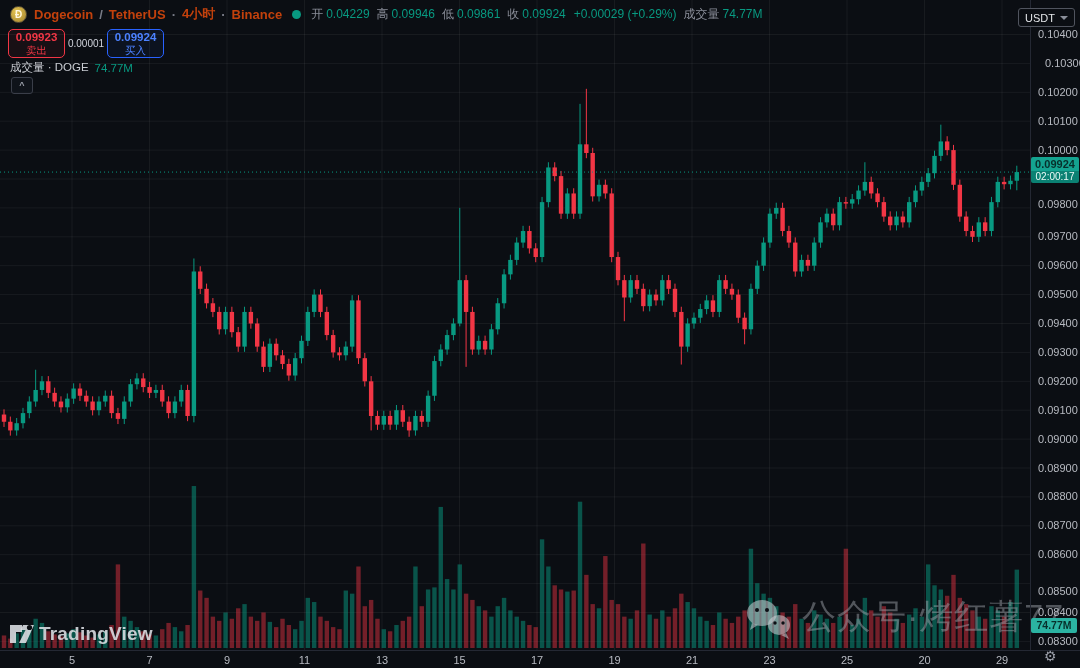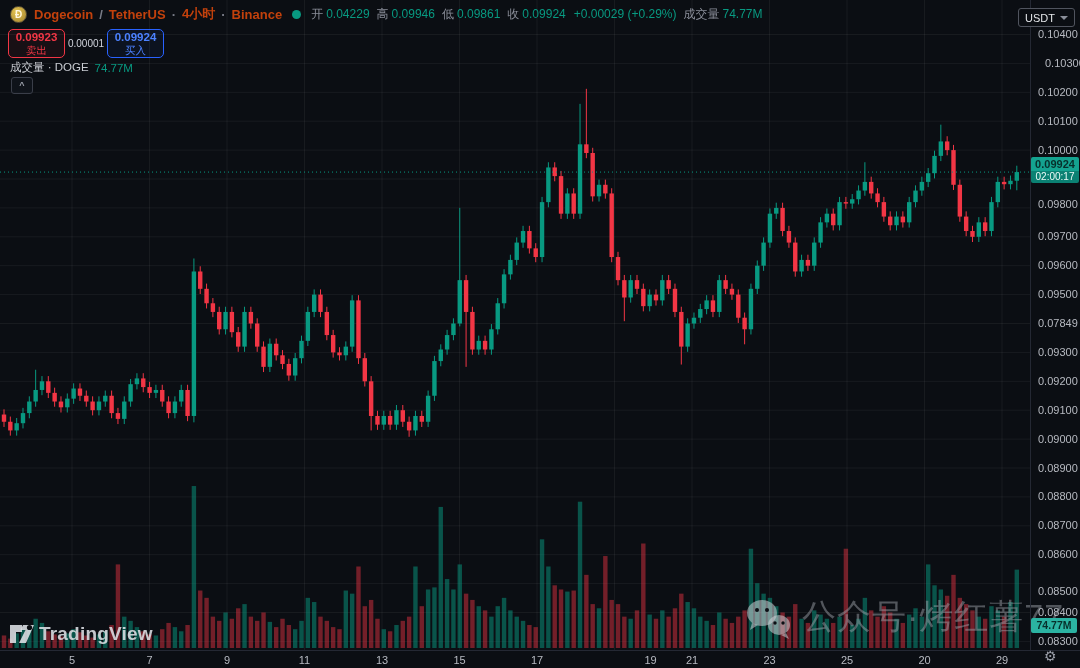--- a/index.html
+++ b/index.html
@@ -663,21 +663,21 @@
   <div id="price-axis">
       <div class="plabel" style="top: 28px;">0.10400</div>
       <div class="plabel" style="top: 56.9px; padding-left: 7px;">0.10300</div>
       <div class="plabel" style="top: 85.8px;">0.10200</div>
       <div class="plabel" style="top: 114.7px;">0.10100</div>
       <div class="plabel" style="top: 143.6px;">0.10000</div>
       <div class="plabel" style="top: 190px; margin-top: 8px;">0.09800</div>
       <div class="plabel" style="top: 230.3px;">0.09700</div>
       <div class="plabel" style="top: 259.2px;">0.09600</div>
       <div class="plabel" style="top: 288.1px;">0.09500</div>
-      <div class="plabel" style="top: 317px;">0.07849</div>
+      <div class="plabel" style="top: 317px;">0.09400</div>
       <div class="plabel" style="top: 345.9px;">0.09300</div>
       <div class="plabel" style="top: 374.8px;">0.09200</div>
       <div class="plabel" style="top: 403.7px;">0.09100</div>
       <div class="plabel" style="top: 432.6px;">0.09000</div>
       <div class="plabel" style="top: 461.5px;">0.08900</div>
       <div class="plabel" style="top: 490.4px;">0.08800</div>
       <div class="plabel" style="top: 519.3px;">0.08700</div>
       <div class="plabel" style="top: 548.2px;">0.08600</div>
       <div class="plabel" style="top: 577px; margin-top: 8px;">0.08500</div>
       <div class="plabel" style="top: 606px;">0.08400</div>
@@ -691,21 +691,21 @@
   <div id="axis-gear">⚙</div>
 
   <div id="time-axis">
       <div class="tlabel" style="left: 72px;">5</div>
       <div class="tlabel" style="left: 149.5px;">7</div>
       <div class="tlabel" style="left: 227px;">9</div>
       <div class="tlabel" style="left: 304.5px;">11</div>
       <div class="tlabel" style="left: 382px;">13</div>
       <div class="tlabel" style="left: 459.5px;">15</div>
       <div class="tlabel" style="left: 537px;">17</div>
-      <div class="tlabel" style="left: 614.5px; margin-left: 36px;">19</div>
+      <div class="tlabel" style="left: 614.5px;">19</div>
       <div class="tlabel" style="left: 692px;">21</div>
       <div class="tlabel" style="left: 769.5px;">23</div>
       <div class="tlabel" style="left: 847px;">25</div>
       <div class="tlabel" style="left: 924.5px;">20</div>
       <div class="tlabel" style="left: 1002px;">29</div>
     </div>
 
   <div id="header">
     <span class="coin-icon">Ð</span>
     <span class="hdr-group">

